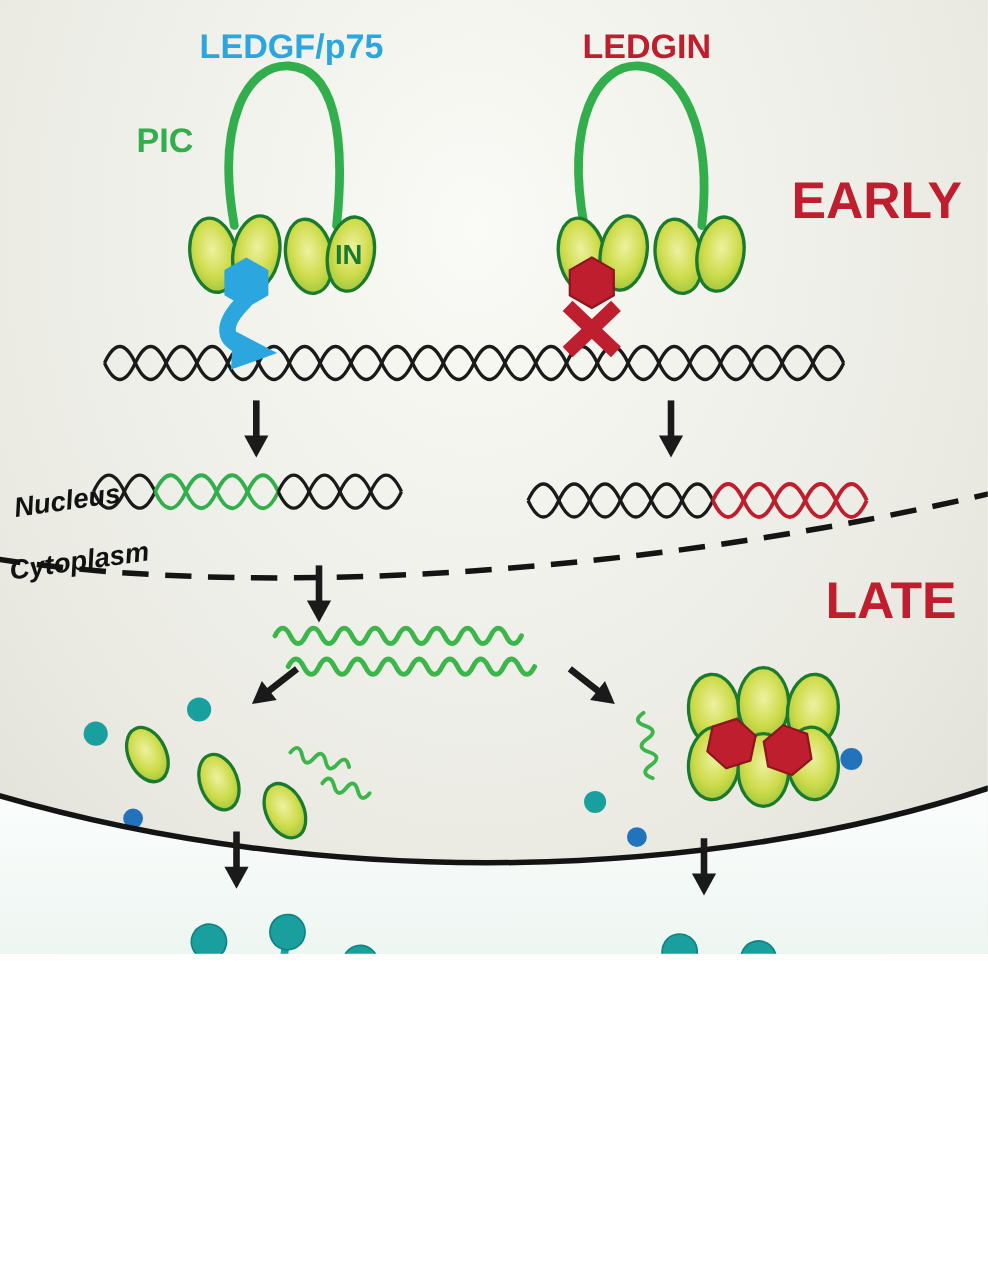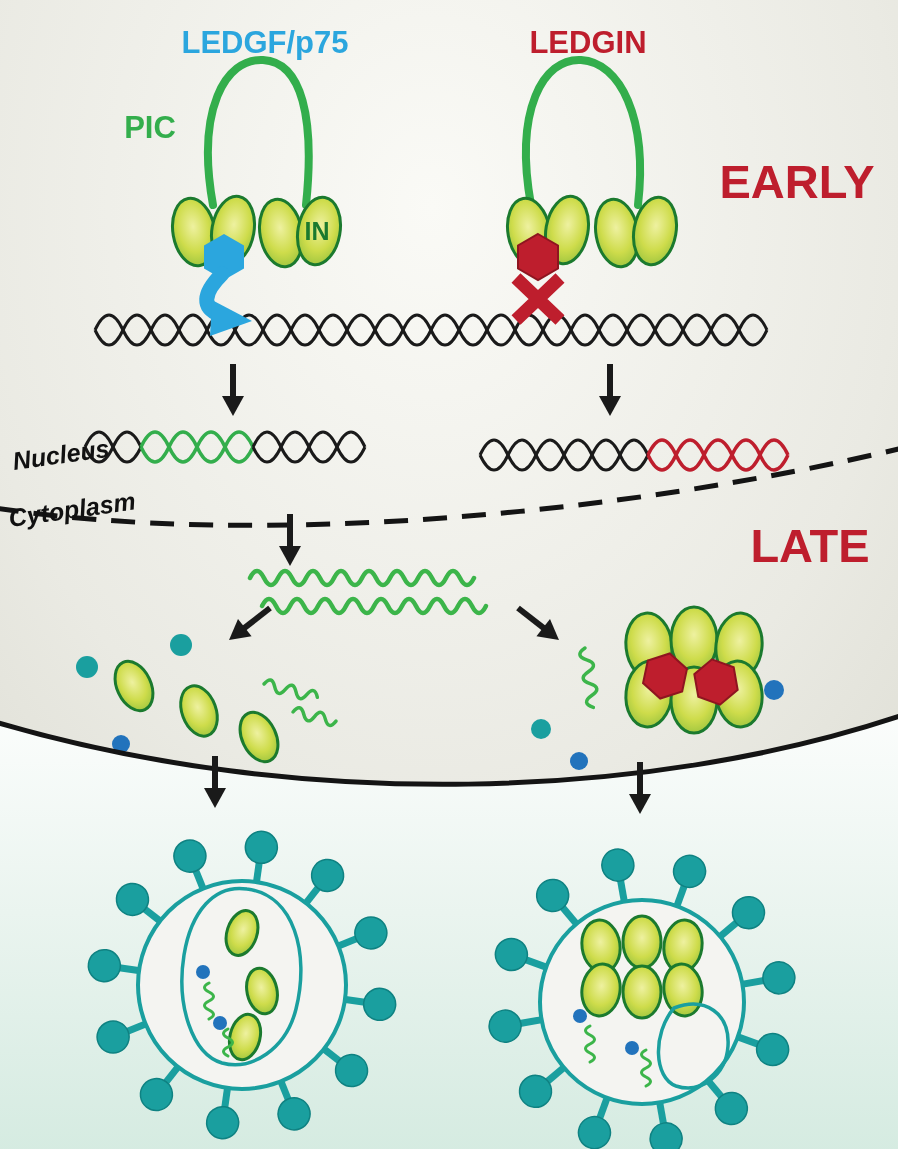--- a/index.html
+++ b/index.html
@@ -1,16 +1,16 @@
 <!DOCTYPE html>
 <html style="--ledgf-blue: #2BA6DE; --ledgin-red: #BE1E2D; --loop-green: #33AE4C; --rna-green: #3CB54A; --oval-light: #EEF1A0; --oval-mid: #CEDC4B; --oval-dark: #8FBE3B; --oval-stroke: #1B7A2E; --teal: #1A9F9F; --blue-dot: #2273BC; --dna-black: #1A1A1A;"><head>
 <meta charset="utf-8">
 <style>
   html,body{margin:0;padding:0;background:#ffffff}
-  .stage{width:898px;height:1149px;position:relative;overflow:hidden}
+  .stage{width:898px;height:867px;position:relative;overflow:hidden}
   svg{display:block}
   text{font-family:"Liberation Sans",sans-serif;font-weight:bold}
   .t-italic{font-style:italic}
   .t-ledgf{fill:var(--ledgf-blue,#2BA6DE)}
   .t-red{fill:var(--ledgin-red,#BE1E2D)}
   .t-green{fill:var(--loop-green,#33AE4C)}
   .t-in{fill:var(--oval-stroke,#1B7A2E)}
   .t-dark{fill:#111111}
   .stopN1{stop-color:#FAFAF6}.stopN2{stop-color:#EAEAE3}.stopN3{stop-color:#D6D6CB}
   .stopC1{stop-color:#FBFDFC}.stopC2{stop-color:#EAF4EF}.stopC3{stop-color:#D5EBE1}

